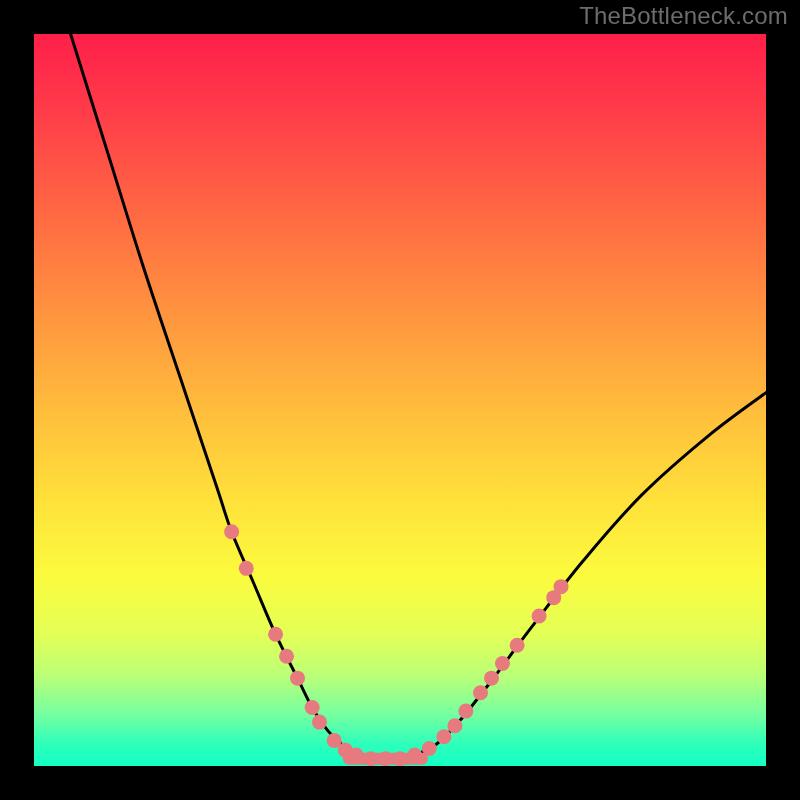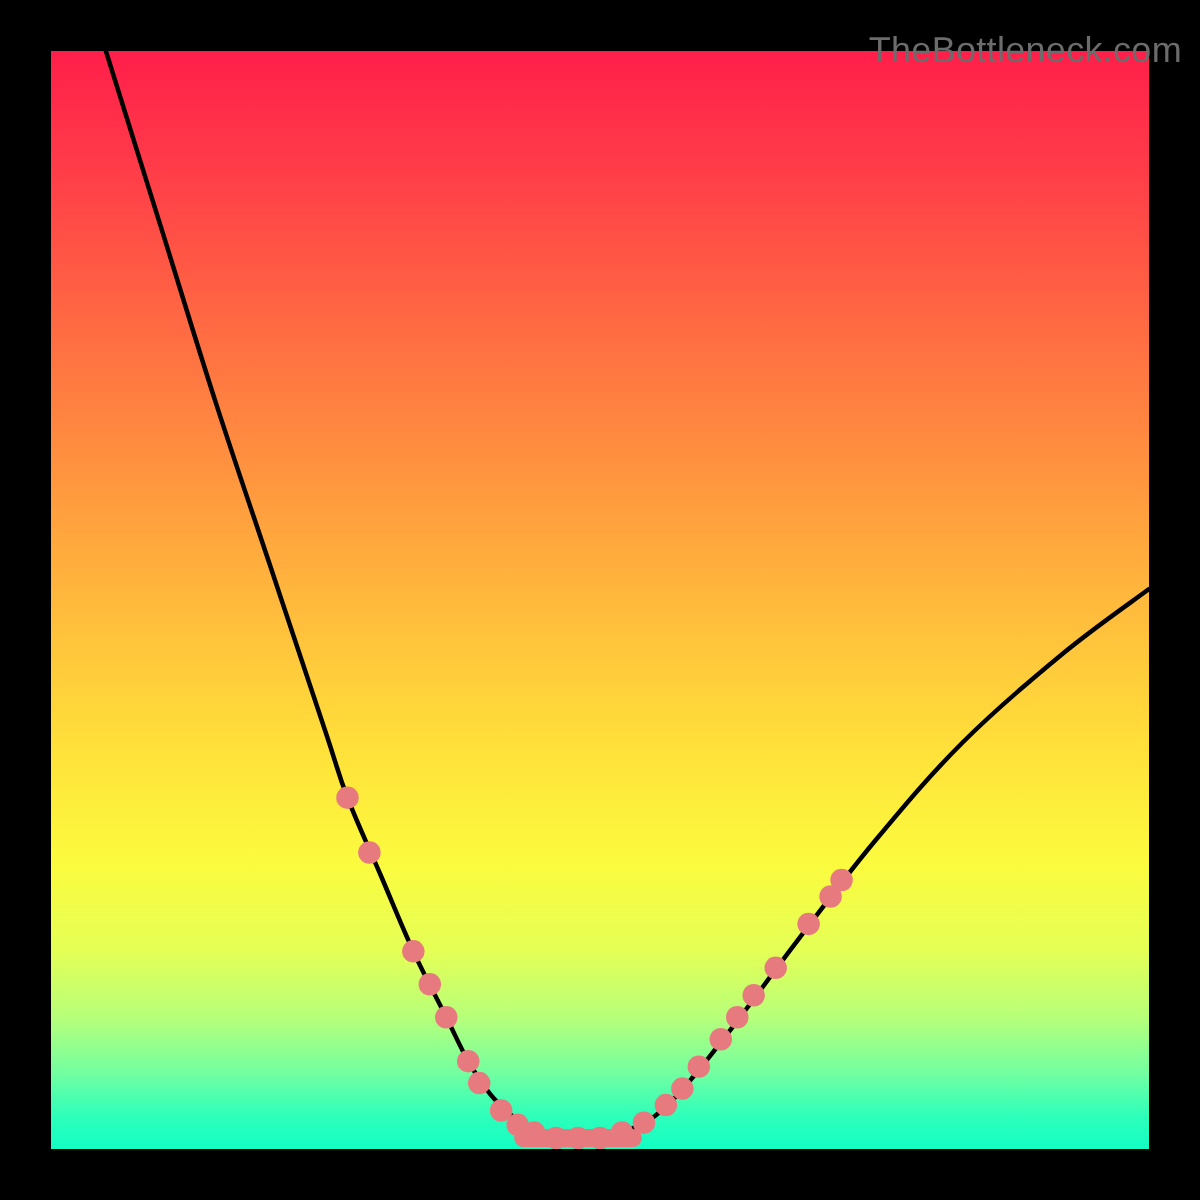--- a/index.html
+++ b/index.html
@@ -34,21 +34,21 @@
       #ffe23a 64%,
       #fbfb3e 74%,
       #e4ff56 82%,
       #b7ff7a 88%,
       #74ffa0 93%,
       #2effbb 97%,
       #13ffc4 100%);
   }
   .watermark {
     position: absolute;
-    top: 20px;
+    top: 2px;
     right: 12px;
     color: #6c6c6c;
     font-size: 24px;
     font-weight: 400;
     letter-spacing: 0.2px;
     user-select: none;
   }
   svg.curve {
     position: absolute;
     top: 0;

